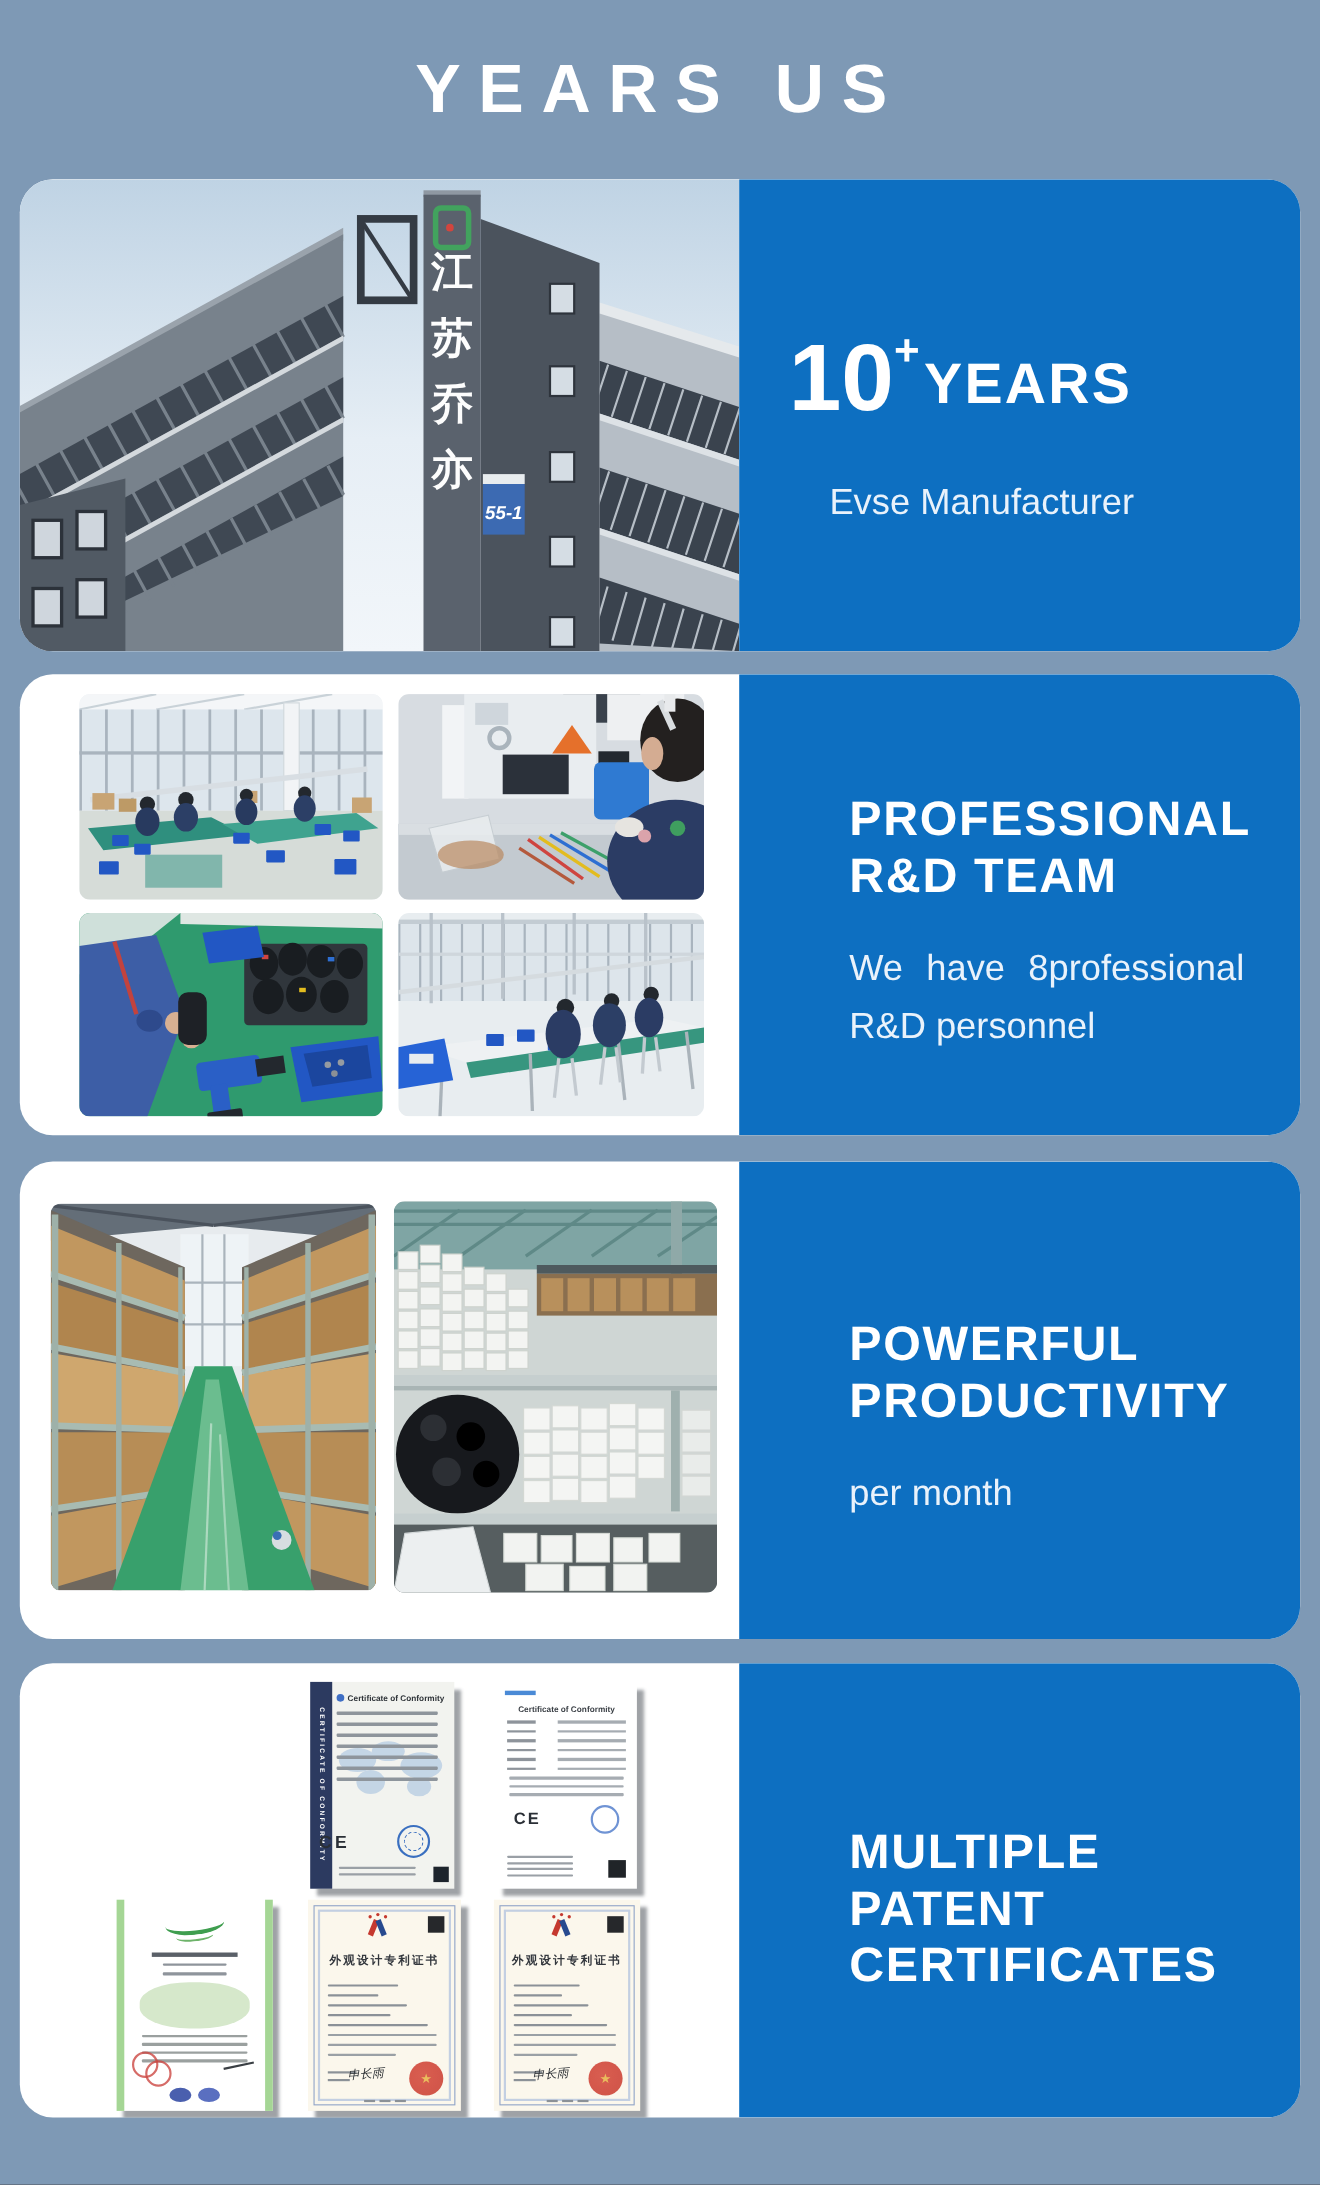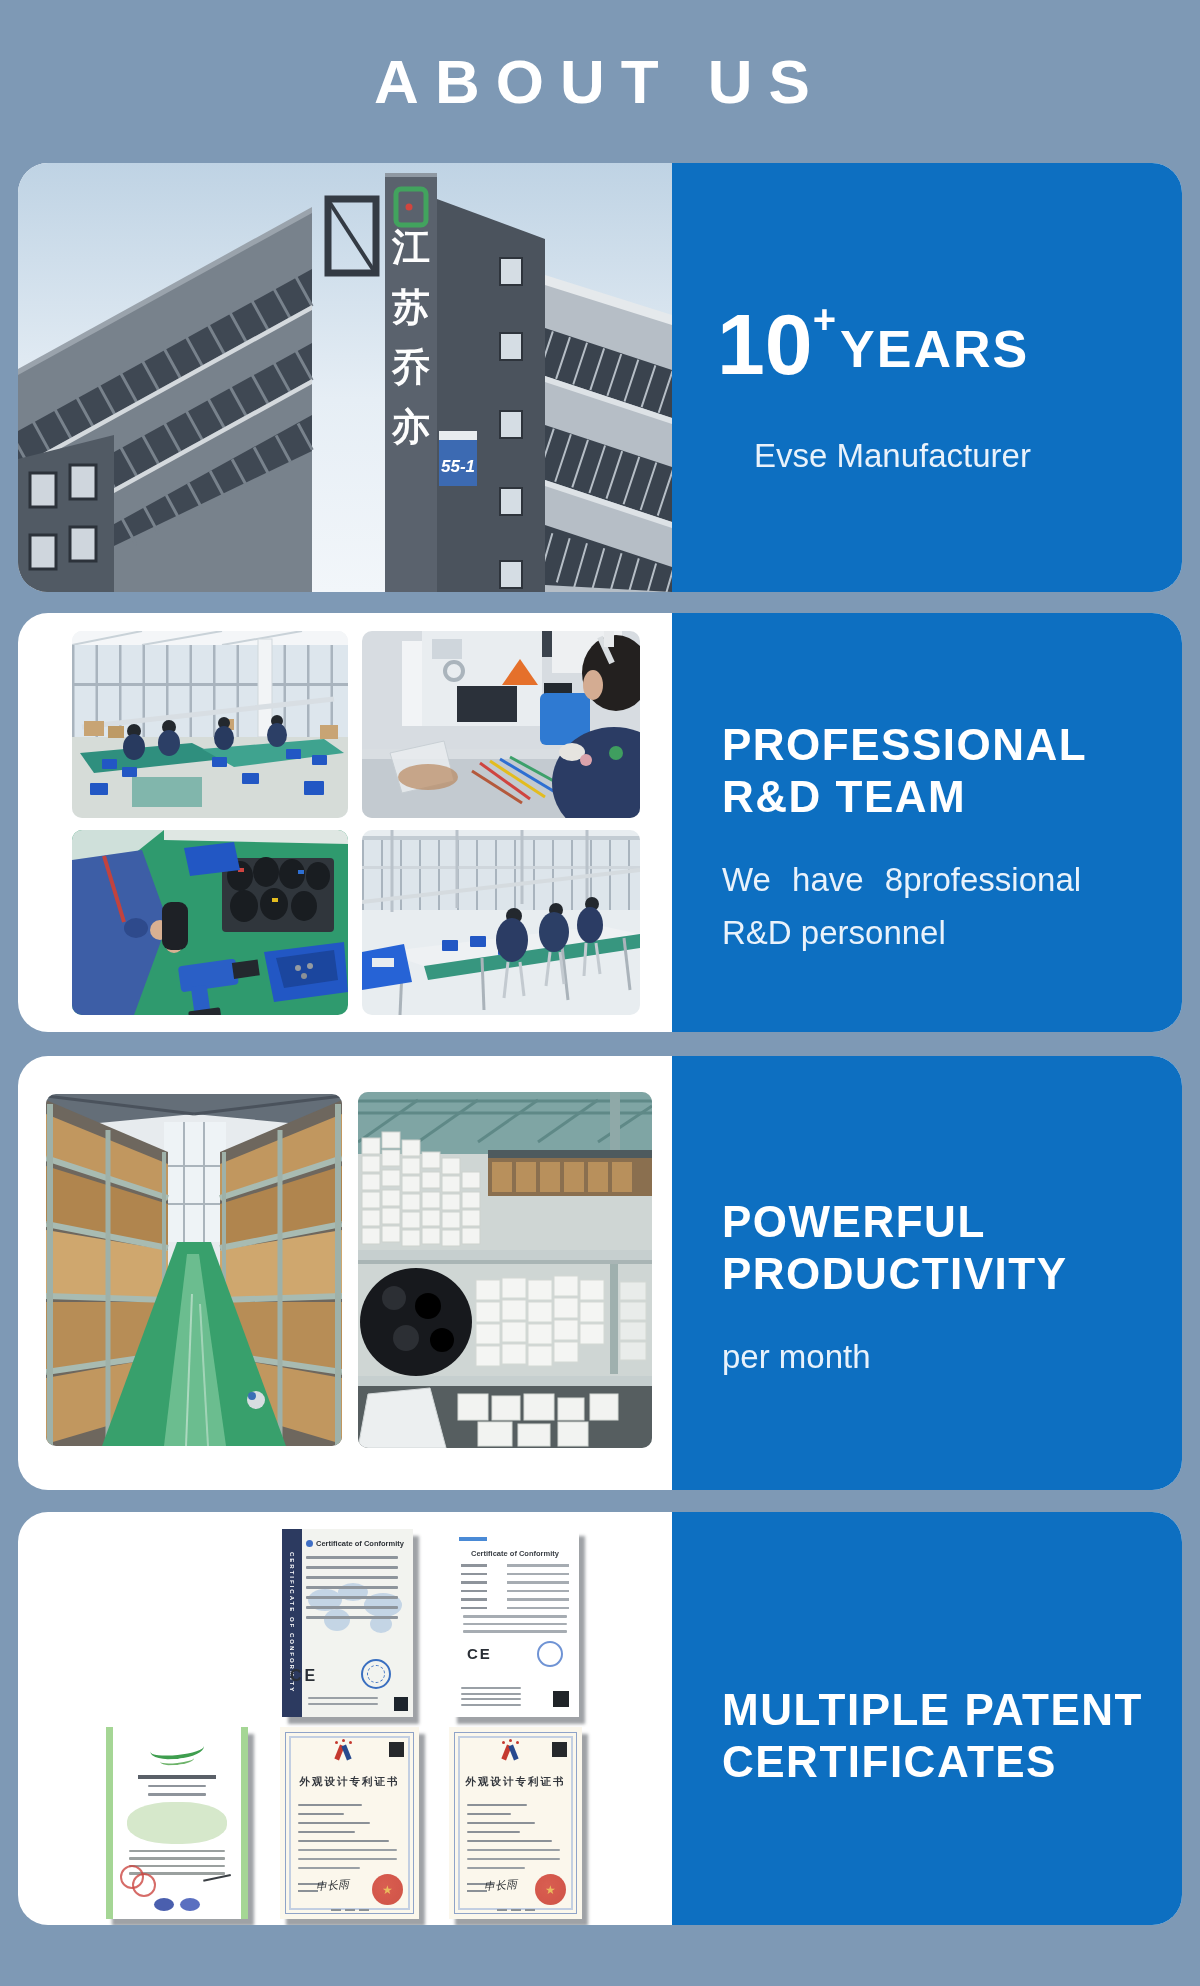--- a/index.html
+++ b/index.html
@@ -11,21 +11,21 @@
   .hero-title{color:#ffffff;font-size:62px;font-weight:800;letter-spacing:16px;}
 
   
   .card{position:absolute;left:18px;width:1164px;background:#ffffff;border-radius:30px;overflow:hidden;}
   .card1{top:163px;height:429px;}
   .card2{top:613px;height:419px;}
   .card3{top:1056px;height:434px;}
   .card4{top:1512px;height:413px;}
 
   .blue-panel{position:absolute;top:0;left:654px;width:510px;height:100%;background:#0D6FC1;display:flex;flex-direction:column;justify-content:center;}
-  .panel-inner{padding-left:50px;padding-right:20px;margin-top:34px;}
+  .panel-inner{padding-left:100px;padding-right:20px;margin-top:34px;}
   .h-line{color:#ffffff;font-size:44px;font-weight:800;letter-spacing:1.5px;line-height:1.18;}
   .p-body{margin-top:30px;}
   .b-line{color:#E9F2FB;font-size:33px;font-weight:400;line-height:1.62;}
   .ws-wide{word-spacing:12px;}
   .ws-xwide{word-spacing:34px;}
 
   
   .stat-inner{padding-left:45px;margin-top:28px;}
   .stat-row{color:#fff;display:flex;align-items:flex-start;}
   .stat-number{font-size:86px;font-weight:800;line-height:1;}
@@ -150,21 +150,21 @@
   .pt-seal{position:absolute;right:16px;bottom:14px;width:31px;height:31px;border-radius:50%;background:radial-gradient(circle at 40% 40%, #D5493C, #C93D30);opacity:.88;display:flex;align-items:center;justify-content:center;color:#E8B44A;font-size:12px;}
   .pt-bot{position:absolute;left:0;right:0;bottom:8px;display:flex;justify-content:center;gap:4px;}
   .pt-bot i{display:block;width:10px;height:2px;background:#8B9197;}
 </style>
 </head>
 <body>
 
 <div class="page">
 
   <div class="hero-header">
-    <div class="hero-title">ABOUT US</div>
+    <div class="hero-title">YEARS US</div>
   </div>
 
   <div class="card card1">
     <div class="photo-building">
       <svg viewBox="0 0 654 429" preserveAspectRatio="none">
         <defs>
           <linearGradient id="sky" x1="0" y1="0" x2="0" y2="1">
             <stop offset="0" stop-color="#BFD3E4"></stop>
               <stop offset="0.55" stop-color="#E6EEF5"></stop>
               <stop offset="1" stop-color="#F2F6FA"></stop>

